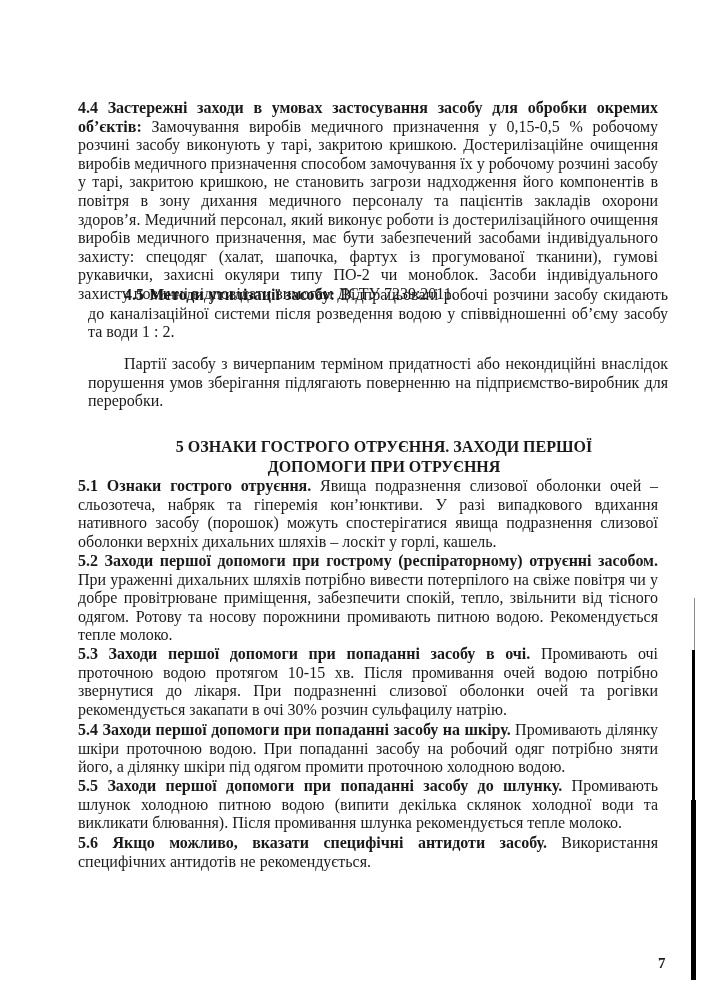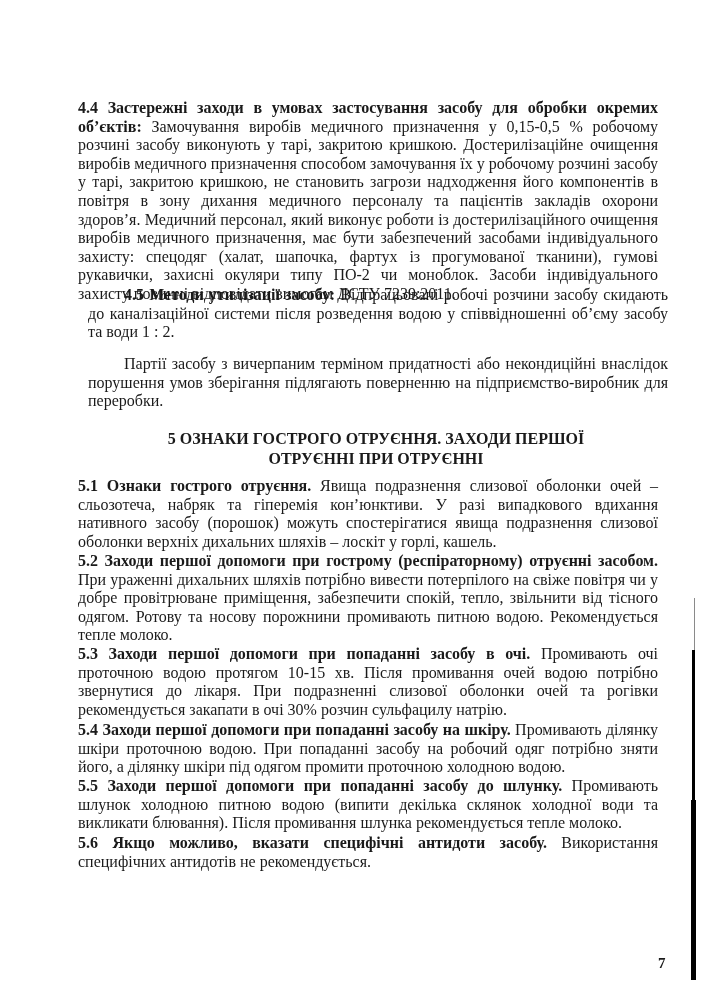--- a/index.html
+++ b/index.html
@@ -11,21 +11,21 @@
     .page { position: absolute; left: 78px; top: 0; width: 580px; }
     .para {
       position: absolute; left: 0; width: 580px;
       font-size: 16px; line-height: 18.6px; text-align: justify;
       margin: 0;
     }
     .para b { font-weight: bold; }
     .indent { text-indent: 36px; margin-left: 10px; }
     .heading {
       position: absolute; left: 0; width: 580px; text-align: center;
-      font-weight: bold; font-size: 16px; line-height: 20px; margin: 8px;
+      font-weight: bold; font-size: 16px; line-height: 20px; margin: 16px;
     }
     .pagenum {
       position: absolute; left: 658px; top: 955px;
       font-size: 15px; font-weight: bold;
     }
     .edge-thin { position: absolute; left: 694px; top: 598px; width: 1px; height: 52px; background: #8a8a8a; }
     .edge-thick { position: absolute; left: 692px; top: 650px; width: 3px; height: 330px; background: #000; }
     .edge-thick2 { position: absolute; left: 691px; top: 800px; width: 5px; height: 180px; background: #000; }
   </style>
 </head>
@@ -37,21 +37,21 @@
     <b>4.4 Застережні заходи в умовах застосування засобу для обробки окремих об’єктів:</b><span> Замочування виробів медичного призначення  у 0,15-0,5 % робочому розчині засобу виконують у тарі, закритою кришкою. Достерилізаційне очищення виробів медичного призначення способом замочування їх у робочому розчині засобу у тарі, закритою кришкою, не становить загрози надходження його компонентів в повітря в зону дихання медичного персоналу та пацієнтів закладів охорони здоров’я. Медичний персонал, який виконує роботи із достерилізаційного очищення виробів медичного призначення, має бути забезпечений засобами індивідуального захисту: спецодяг (халат, шапочка, фартух із прогумованої тканини), гумові рукавички, захисні окуляри типу ПО-2 чи  моноблок. Засоби індивідуального захисту повинні відповідати вимогам ДСТУ 7239:2011.</span>
   </p>
 
   <p class="para indent" style="top:286px;">
     <b>4.5 Методи утилізації засобу:</b><span> Відпрацьовані робочі розчини засобу скидають до каналізаційної системи після розведення водою у співвідношенні об’єму засобу та води  1 : 2.</span>
   </p>
 
   <p class="para indent" style="top:355px;">Партії засобу з вичерпаним терміном придатності або некондиційні внаслідок порушення умов зберігання  підлягають поверненню на підприємство-виробник для переробки.</p>
 
   <p class="heading" style="top:421px;">5 ОЗНАКИ ГОСТРОГО ОТРУЄННЯ. ЗАХОДИ ПЕРШОЇ</p>
-  <p class="heading" style="top:441px;">ОТРУЄННІ ПРИ ОТРУЄННІ</p>
+  <p class="heading" style="top:441px;">ДОПОМОГИ ПРИ ОТРУЄННЯ</p>
 
   <p class="para" style="top:477px;">
     <b>5.1 Ознаки гострого отруєння.</b><span> Явища подразнення слизової оболонки очей – сльозотеча, набряк та гіперемія  кон’юнктиви. У разі випадкового вдихання нативного засобу (порошок) можуть спостерігатися  явища подразнення слизової оболонки верхніх дихальних шляхів – лоскіт у горлі, кашель.</span>
   </p>
 
   <p class="para" style="top:552px;">
     <b>5.2 Заходи першої допомоги при гострому (респіраторному) отруєнні засобом.</b><span> При ураженні дихальних шляхів потрібно вивести потерпілого на свіже повітря чи у добре провітрюване приміщення, забезпечити спокій, тепло, звільнити від тісного одягом. Ротову та носову порожнини промивають питною водою. Рекомендується тепле  молоко.</span>
   </p>
 
   <p class="para" style="top:645px;">

